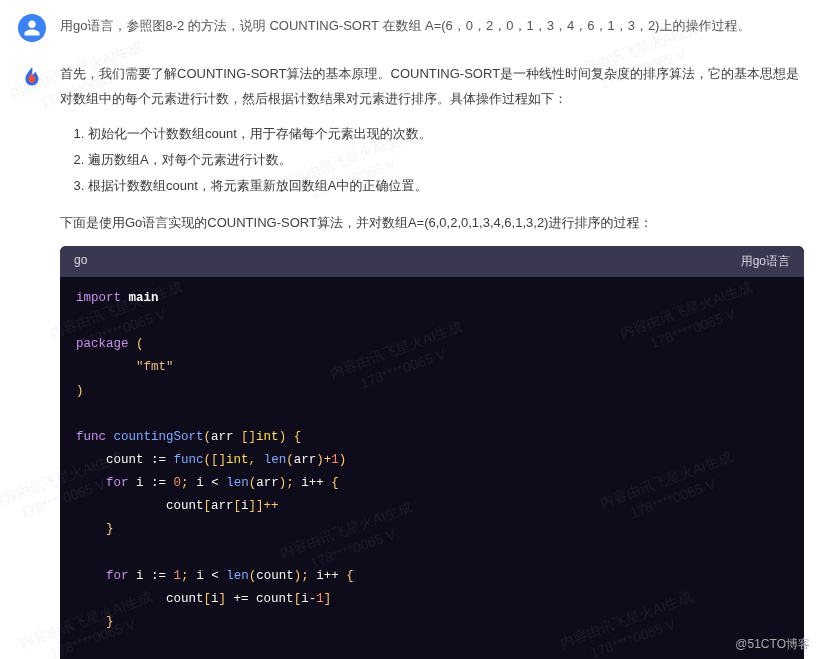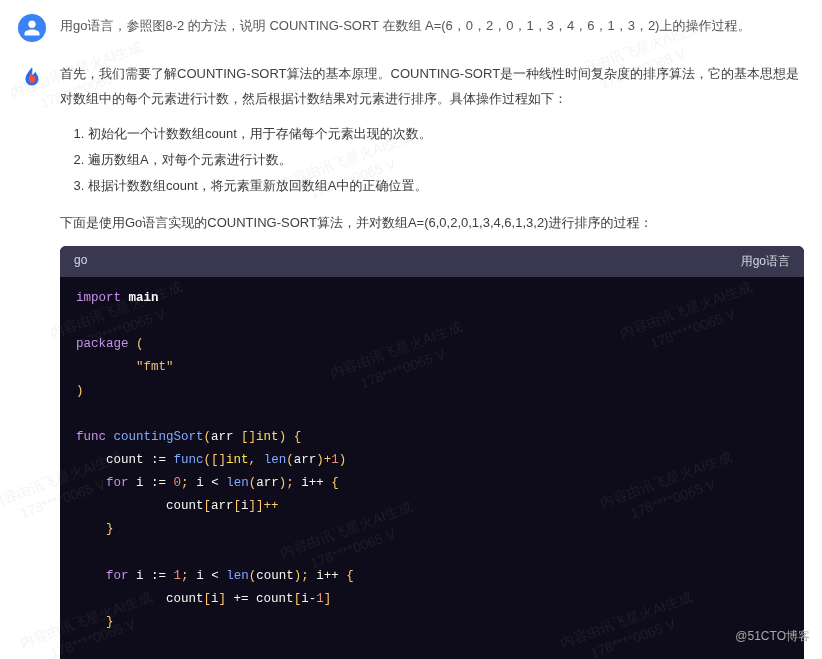--- a/index.html
+++ b/index.html
@@ -19,21 +19,21 @@
     font-size: 14px;
     transform: rotate(-20deg);
     pointer-events: none;
     line-height: 1.4;
     text-align: center;
     white-space: nowrap;
   }
   .footer-mark {
     position: absolute;
     right: 12px;
-    bottom: 14px;
+    bottom: 6px;
     color: #aaa;
     font-size: 12px;
     pointer-events: none;
   }
   .row { display: flex; }
   .avatar {
     width: 28px; height: 28px;
     border-radius: 50%;
     flex-shrink: 0;
     display: flex;

